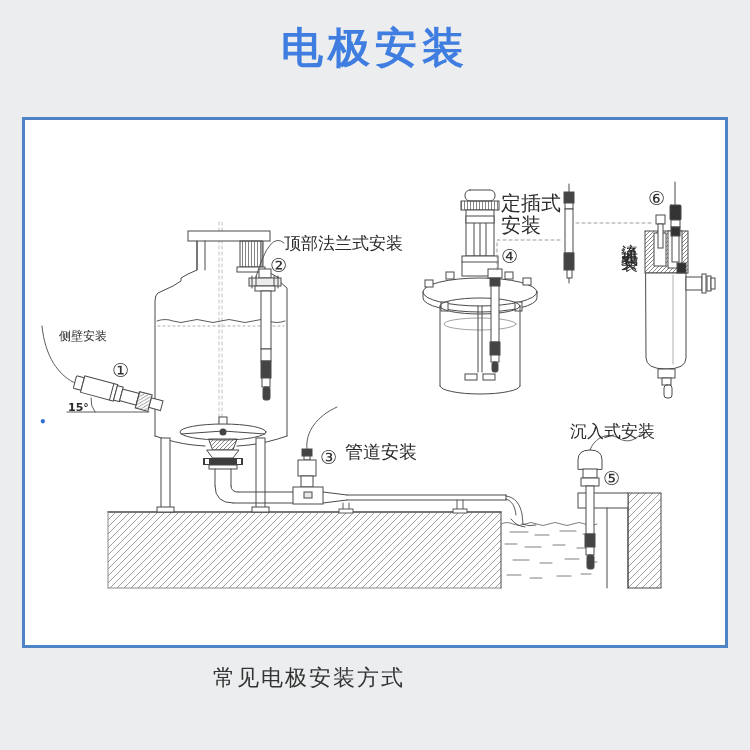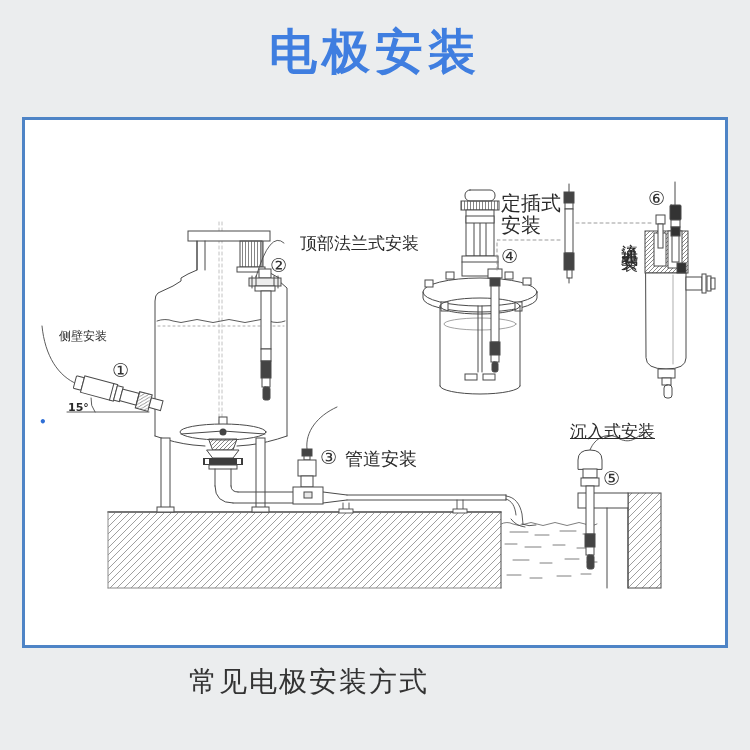--- a/index.html
+++ b/index.html
@@ -3,21 +3,21 @@
 <meta charset="utf-8">
 <style>
   html,body{margin:0;padding:0;}
   body{
     width:750px;height:750px;position:relative;overflow:hidden;
     background:#ebedee;
     font-family:"DejaVu Sans","Liberation Sans",sans-serif;
   }
   .page-title{
     position:absolute;left:0;top:20px;width:750px;text-align:center;
-    font-size:48px;font-weight:bold;color:#3f7ee0;letter-spacing:5px;
+    font-size:42px;font-weight:bold;color:#3f7ee0;letter-spacing:5px;
   }
   .diagram-box{
     position:absolute;left:22px;top:117px;width:700px;height:525px;
     background:#ffffff;border:3px solid #4e84c6;
   }
   .diagram-box svg{position:absolute;left:0;top:0;}
   .lbl{position:absolute;color:#2a2a2a;white-space:pre-line;line-height:1.12;}
   .num{position:absolute;color:#333;font-size:19px;line-height:19px;}
   .warning-text{
     position:absolute;left:13px;top:295px;width:120px;
@@ -27,21 +27,21 @@
   .warning-bullet{position:absolute;left:14px;top:295px;font-size:12px;color:#2f6fd6;font-weight:bold;}
   .watermark{
     position:absolute;left:80px;top:304px;
     font-size:37px;color:#e8430f;opacity:.92;letter-spacing:1px;
   }
   .vertical-label{
     writing-mode:vertical-rl;text-orientation:upright;letter-spacing:3px;
   }
   .caption{
     position:absolute;left:0;top:663px;width:618px;text-align:center;
-    font-size:28px;color:#333;letter-spacing:2px;
+    font-size:22px;color:#333;letter-spacing:2px;
   }
 </style>
 </head>
 <body>
 
 <div class="page-title">电极安装</div>
 
 <div class="diagram-box">
 
   <svg width="700" height="525" viewBox="0 0 700 525">
@@ -286,31 +286,31 @@
         <rect x="562" y="435" width="7" height="14" rx="2" fill="#444"></rect>
       </g>
 
     </g>
   </svg>
 
   <div class="lbl" style="left:34px;top:211px;font-size:12px;font-family:Liberation Mono, monospace;">侧壁安装</div>
   <div class="num" style="left:87px;top:241px;">①</div>
   <div class="lbl" style="left:43px;top:282px;font-size:11px;font-weight:bold;">15°</div>
 
-  <div class="lbl" style="left:259px;top:114px;font-size:17px;margin-left:16px;">顶部法兰式安装</div>
+  <div class="lbl" style="left:259px;top:114px;font-size:17px;">顶部法兰式安装</div>
   <div class="num" style="left:245px;top:136px;">②</div>
 
   <div class="num" style="left:295px;top:328px;">③</div>
-  <div class="lbl" style="left:320px;top:329px;font-size:18px;">管道安装</div>
+  <div class="lbl" style="left:320px;top:322px;font-size:18px;">管道安装</div>
 
   <div class="lbl" style="left:476px;top:72px;font-size:20px;">定插式
 安装</div>
   <div class="num" style="left:476px;top:127px;">④</div>
 
-  <div class="lbl" style="left:545px;top:302px;font-size:17px;text-decoration:underline;">沉入式安装</div>
+  <div class="lbl" style="left:545px;top:302px;font-size:17px;">沉入式安装</div>
   <div class="num" style="left:578px;top:349px;">⑤</div>
 
   <div class="num" style="left:623px;top:69px;">⑥</div>
   <div class="lbl vertical-label" style="left:595px;top:110px;font-size:17px;">流通式安装</div>
 
   <div class="warning-bullet">•</div>
 
 </div>
 
 <div class="caption">常见电极安装方式</div>

